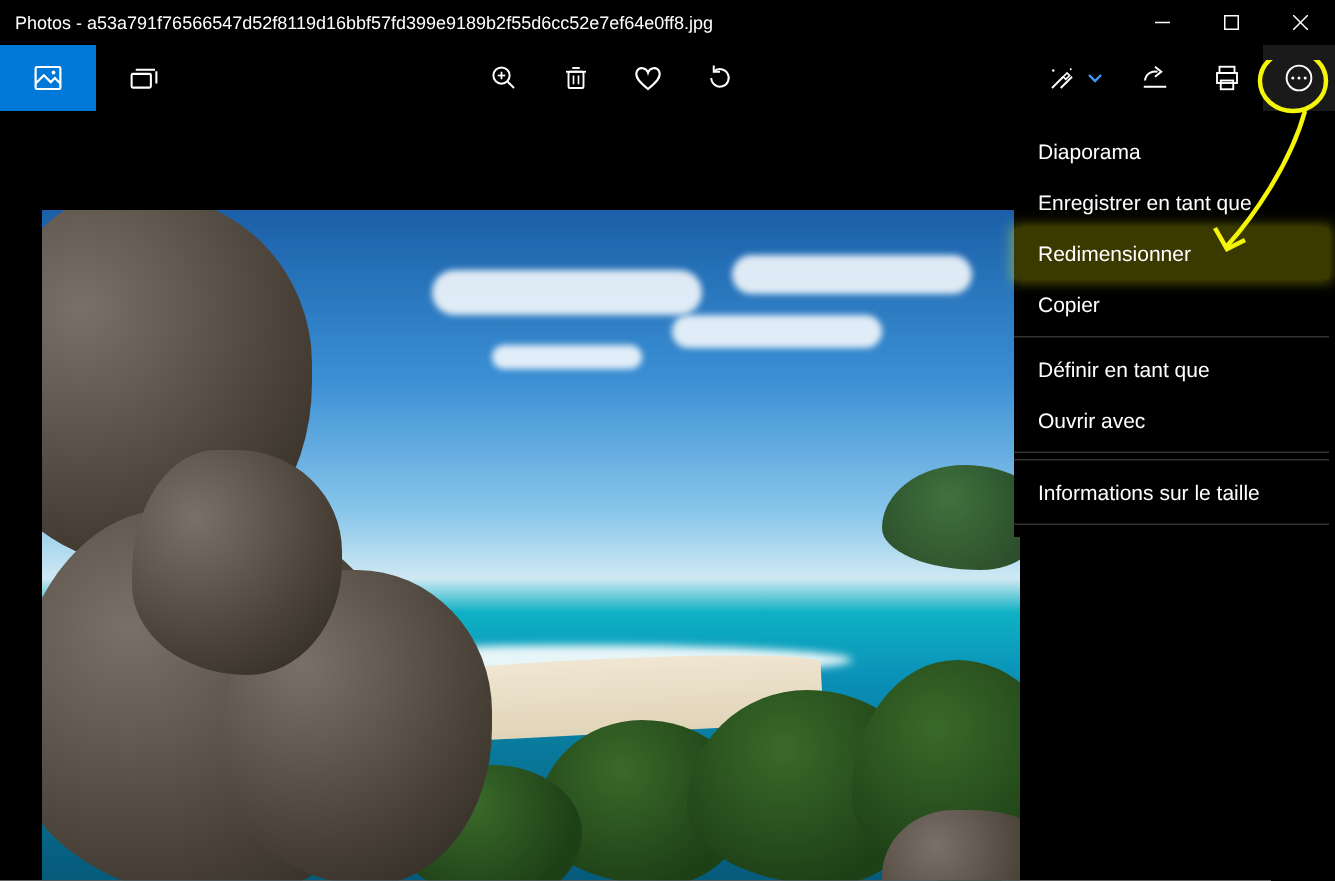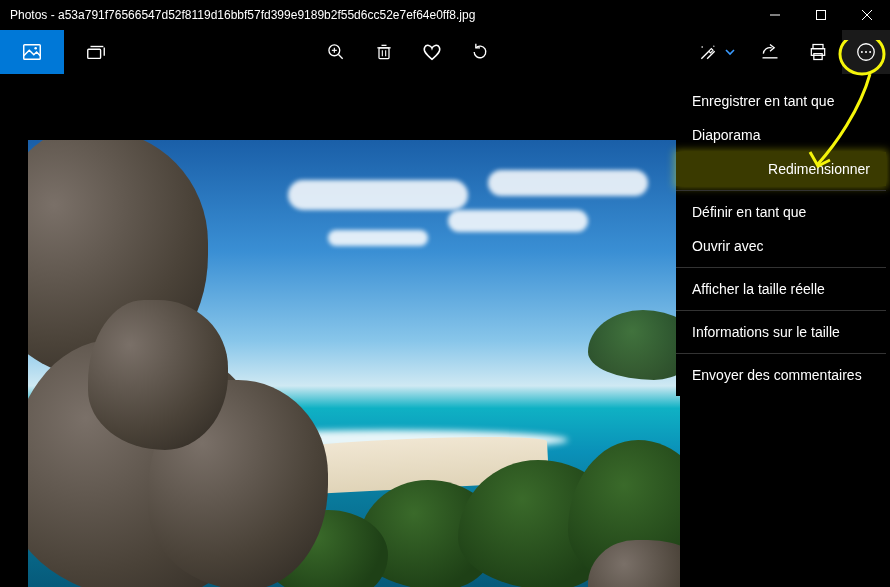--- a/index.html
+++ b/index.html
@@ -110,21 +110,20 @@
     padding: 4px 0;
   }
   .menu-item {
     padding: 9px 16px;
     cursor: pointer;
     white-space: nowrap;
   }
   .menu-item.highlighted {
     background: #3a3a00;
     box-shadow: 0 0 8px 2px rgba(255,255,0,0.35);
-    text-align: right;
   }
   .menu-divider {
     height: 1px; background: #333; margin: 4px 0;
   }
   .annotation {
     position: absolute;
     top: 40px; right: 0;
     width: 220px; height: 160px;
     pointer-events: none;
     z-index: 11;
@@ -261,32 +260,31 @@
     <div class="rock" style="left:-40px;top:-10px;width:220px;height:250px;"></div>
     <div class="rock" style="left:-20px;top:200px;width:260px;height:260px;"></div>
     <div class="rock" style="left:120px;top:240px;width:180px;height:210px;"></div>
     <div class="rock" style="left:60px;top:160px;width:140px;height:150px;"></div>
 
     <div class="rock" style="left:560px;top:400px;width:120px;height:80px;"></div>
   </div>
 </div>
 
 <div class="menu">
+  <div class="menu-item">Diaporama</div>
   <div class="menu-item">Enregistrer en tant que</div>
-  <div class="menu-item">Diaporama</div>
   <div class="menu-item highlighted">Redimensionner</div>
+  <div class="menu-item">Copier</div>
   <div class="menu-divider"></div>
   <div class="menu-item">Définir en tant que</div>
   <div class="menu-item">Ouvrir avec</div>
   <div class="menu-divider"></div>
-  <div class="menu-item">Afficher la taille réelle</div>
   <div class="menu-divider"></div>
   <div class="menu-item">Informations sur le taille</div>
   <div class="menu-divider"></div>
-  <div class="menu-item">Envoyer des commentaires</div>
 </div>
 
 <div class="annotation">
   <svg width="220" height="160" viewBox="0 0 220 160">
     <ellipse cx="192" cy="14" rx="22" ry="20" fill="none" stroke="#f5f50a" stroke-width="3"></ellipse>
     <path d="M200 34 C 190 70, 165 105, 148 124" fill="none" stroke="#f5f50a" stroke-width="3"></path>
     <polyline points="140,112 148,126 160,120" fill="none" stroke="#f5f50a" stroke-width="3"></polyline>
   </svg>
 </div>
 

